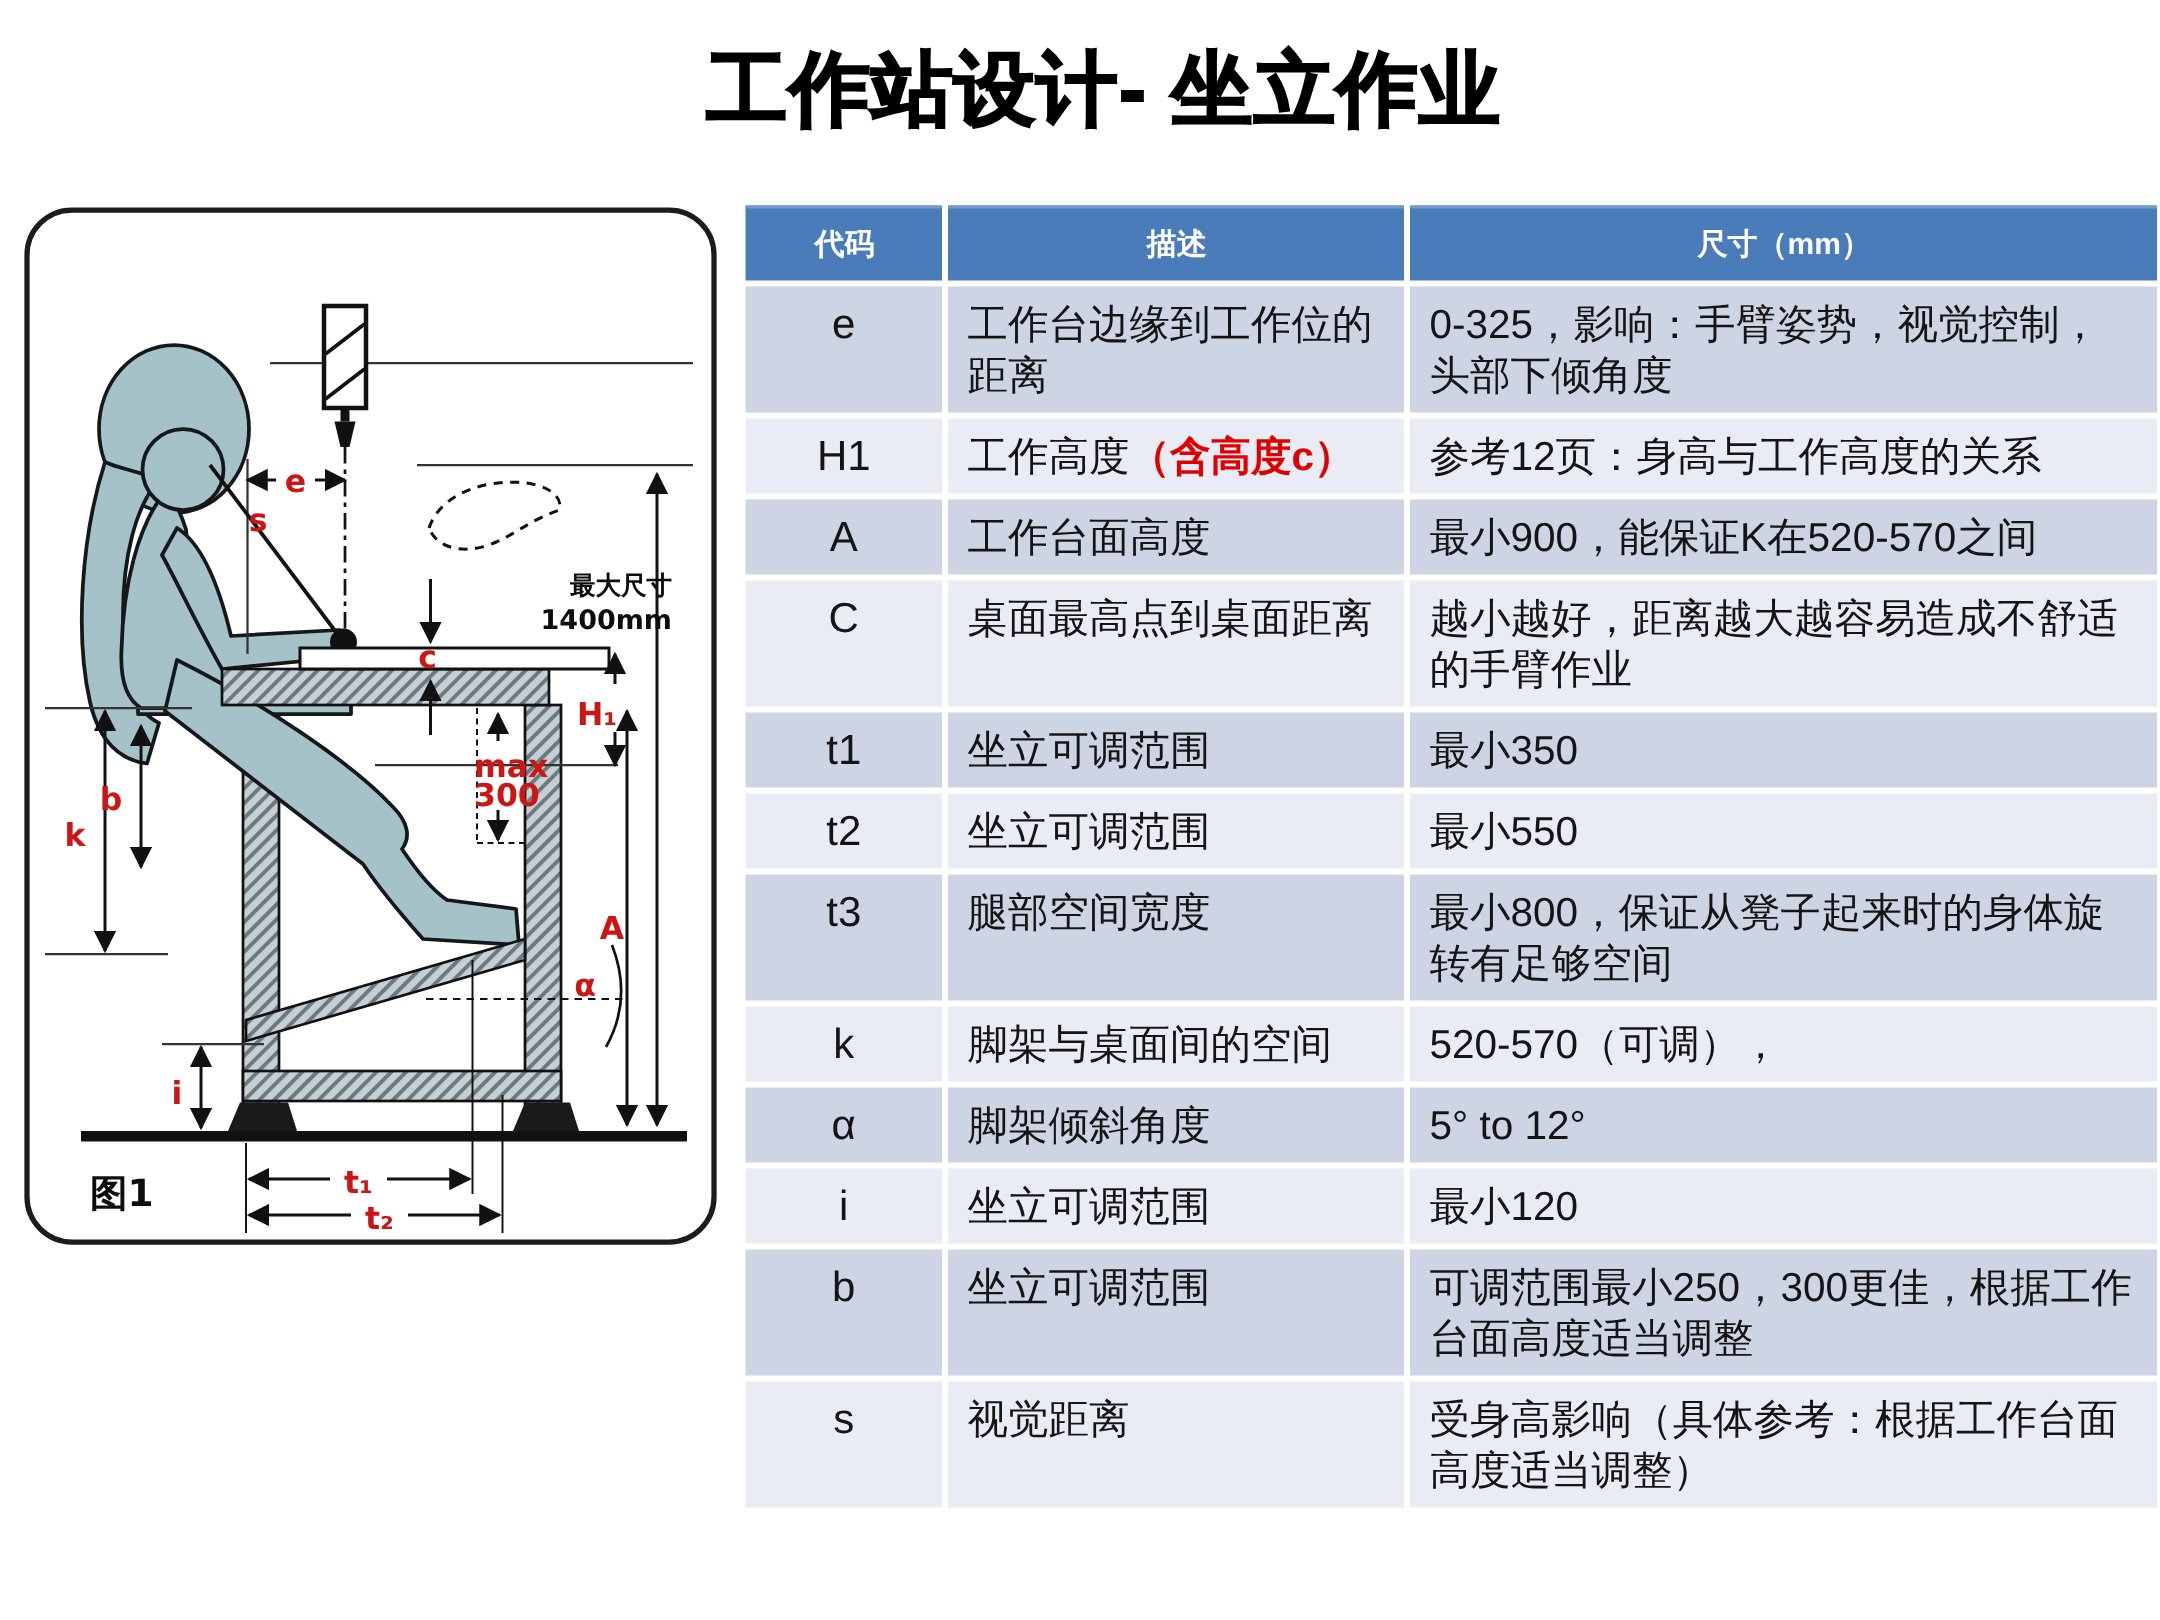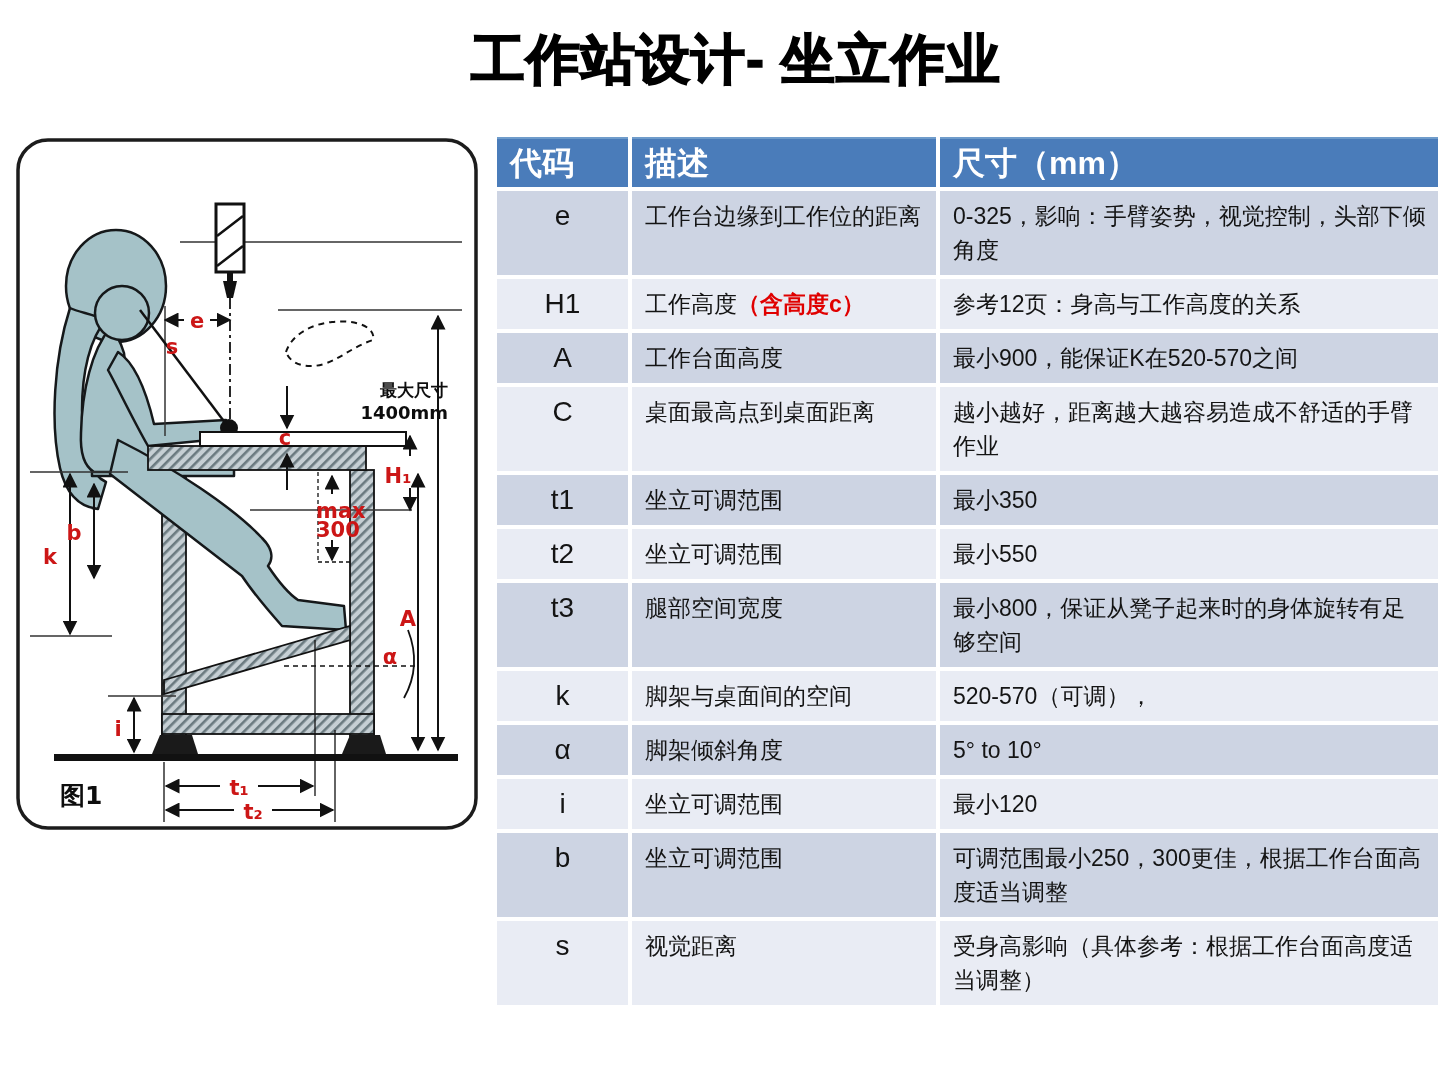--- a/index.html
+++ b/index.html
@@ -18,27 +18,28 @@
   .figure svg { width:100%; height:100%; display:block; }
 
   
   .spec-table {
     position:absolute; left:497px; top:137px; width:941px;
     display:grid; grid-template-columns:131px 304px 498px; gap:4px;
     background:#fff;
   }
   .trow { display:contents; }
   .cell {
-    font-size:23px; line-height:34px; color:#141414;
+    font-size:27px; line-height:34px; color:#141414;
     padding:8px 12px 8px 13px;
   }
   .hcell {
     background:var(--header_bg); color:#fff; font-weight:bold;
-    font-size:32px; line-height:34px; padding:7px 12px 7px 13px;
+    font-size:20px; line-height:34px; padding:7px 12px 7px 13px;
     border-top:2px solid #6f9ccb;
+    text-align:center;
   }
   .code { text-align:center; padding-left:2px; padding-right:2px; font-size:28px; }
   .band-a { background:var(--band_dark); }
   .band-b { background:var(--band_light); }
   .red  { color:var(--table_red);font-weight:bold; }
 
   
   .teal { fill:var(--figure_fill); stroke:#15181a; stroke-width:2.5; stroke-linejoin:round; }
   .hat  { fill:url(#hatch); stroke:#111; stroke-width:1.8; }
   .dim  { stroke:#111; stroke-width:2; fill:none; }
@@ -208,21 +209,21 @@
     <div class="cell band-a">最小800，保证从凳子起来时的身体旋转有足够空间</div>
   </div>
   <div class="trow">
     <div class="cell code band-b">k</div>
     <div class="cell band-b"><span>脚架与桌面间的空间</span><span class="red"></span></div>
     <div class="cell band-b">520-570（可调），</div>
   </div>
   <div class="trow">
     <div class="cell code band-a">α</div>
     <div class="cell band-a"><span>脚架倾斜角度</span><span class="red"></span></div>
-    <div class="cell band-a">5° to 10°</div>
+    <div class="cell band-a">5° to 12°</div>
   </div>
   <div class="trow">
     <div class="cell code band-b">i</div>
     <div class="cell band-b"><span>坐立可调范围</span><span class="red"></span></div>
     <div class="cell band-b">最小120</div>
   </div>
   <div class="trow">
     <div class="cell code band-a">b</div>
     <div class="cell band-a"><span>坐立可调范围</span><span class="red"></span></div>
     <div class="cell band-a">可调范围最小250，300更佳，根据工作台面高度适当调整</div>

